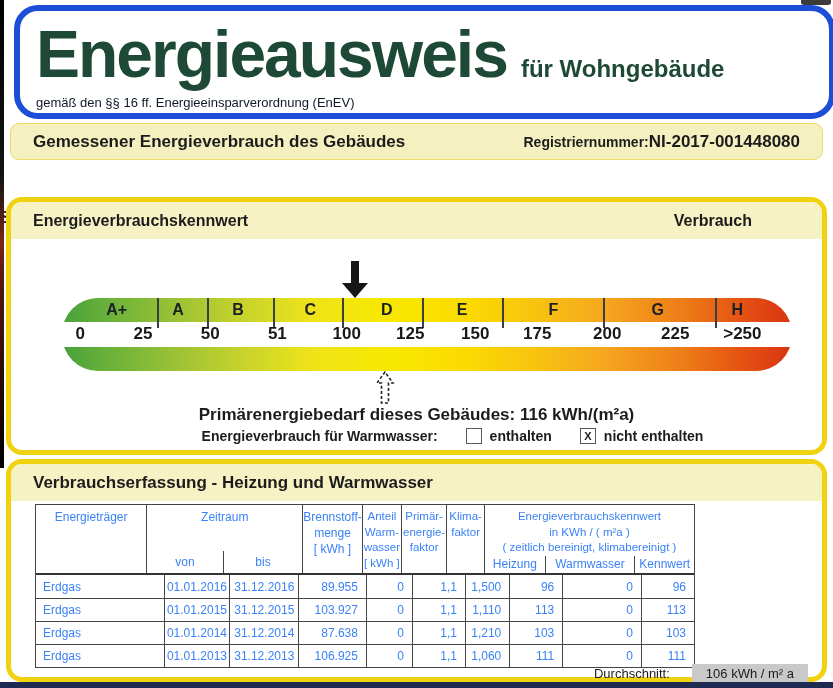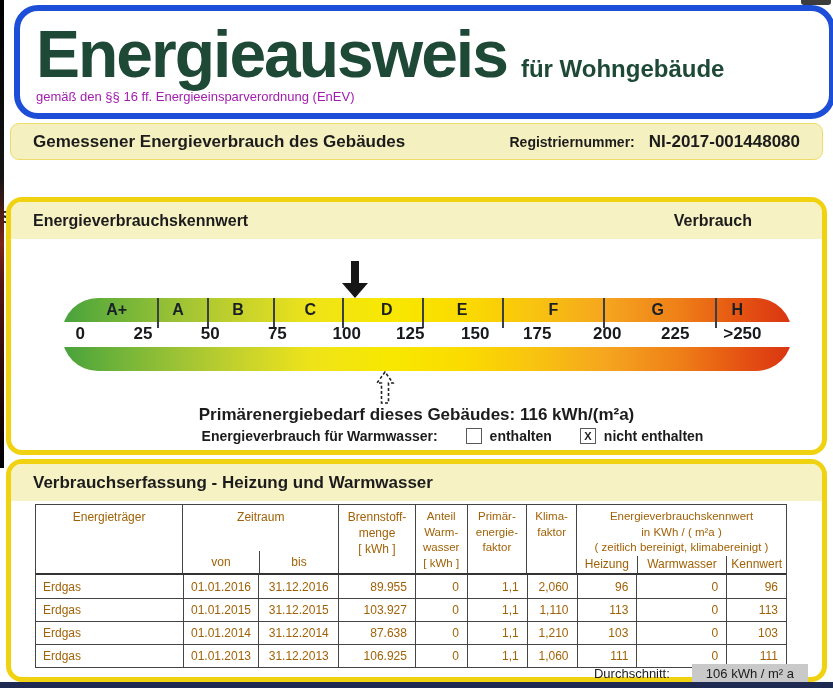--- a/index.html
+++ b/index.html
@@ -12,28 +12,28 @@
     background:linear-gradient(#000 0%,#141414 38%,#7c2418 52%,#561511 60%,#000 100%);z-index:40;}
   .edge-bottom{position:absolute;left:0;bottom:0;width:100%;height:6px;background:#1e2a52;z-index:40;}
   .edge-topright{position:absolute;right:2px;top:0;width:30px;height:5px;background:#3c3c3c;z-index:40;border-radius:0 0 3px 3px;}
 
   
   .header-box{position:absolute;left:14px;top:5px;width:821px;height:114px;box-sizing:border-box;
     border:6px solid #1d4ed8;border-radius:24px;background:#fff;padding:10px 0 0 16px;}
   .title-row{display:flex;align-items:baseline;}
   .main-title{font-size:66px;font-weight:bold;color:#1d4936;letter-spacing:-2px;line-height:1.0;}
   .sub-title{font-size:24px;font-weight:bold;color:#1d4936;margin-left:14px;}
-  .law-line{font-size:13px;color:#a21caf;margin-top:2px;}
+  .law-line{font-size:13px;color:#0f172a;margin-top:8px;}
 
   
   .measured-band{position:absolute;left:10px;top:123px;width:813px;height:37px;box-sizing:border-box;
     background:#f5f0bf;border:1px solid #ecdc6a;border-radius:9px;
     display:flex;align-items:center;justify-content:space-between;padding:0 22px 0 22px;}
   .measured-label{font-size:17px;font-weight:bold;}
-  .reg-group{display:flex;align-items:baseline;gap:14px;}
+  .reg-group{display:flex;align-items:baseline;gap:0;}
   .reg-label{font-size:14px;font-weight:bold;}
   .reg-value{font-size:17px;font-weight:bold;}
 
   .address-line{position:absolute;left:0;top:170px;width:100%;
     font-size:16px;font-weight:bold;margin-top:39px;}
 
   
   .sec{position:absolute;left:6px;width:821px;box-sizing:border-box;background:#fff;
     border:5px solid #f0d211;border-radius:16px;}
   .sec-head{height:37px;background:#f7f2c4;display:flex;align-items:center;
@@ -63,22 +63,22 @@
   .ww-row{position:absolute;left:0;top:189px;width:100%;display:flex;justify-content:center;
     align-items:center;gap:28px;font-size:14px;font-weight:bold;padding-left:36px;}
   .cb-group{display:flex;align-items:center;gap:8px;}
   .cbox{width:14px;height:14px;border:1.5px solid #5a5a5a;background:#fff;display:flex;
     align-items:center;justify-content:center;font-size:11px;font-weight:bold;color:#222;line-height:1;}
 
   
   .verbrauch-box{top:459px;height:223px;}
   .v-content{position:relative;height:175px;}
 
-  .vtable{position:absolute;left:24px;top:3px;width:752px;border:1px solid #444;box-sizing:border-box;
-    font-size:12px;color:#a16207;}
+  .vtable{position:absolute;left:24px;top:3px;width:660px;border:1px solid #444;box-sizing:border-box;
+    font-size:12px;color:#3b82f6;}
   .vhead{display:flex;height:70px;border-bottom:2px solid #333;box-sizing:border-box;}
   .hc{box-sizing:border-box;border-left:1px solid #444;text-align:center;padding-top:4px;
     white-space:pre-line;line-height:1.35;}
   .hc:first-child{border-left:none;}
   .hgroup{padding:0;display:flex;flex-direction:column;}
   .hg-title{flex:1;padding-top:4px;white-space:pre-line;line-height:1.35;}
   .hg-split{display:flex;height:22px;}
   .hg-split > div{box-sizing:border-box;display:flex;align-items:center;justify-content:center;}
   .hg-split > div + div{border-left:1px solid #444;}
   .hsmall{font-size:11.5px;}
@@ -149,21 +149,21 @@
       <span class="slet" style="left:24.1%">B</span>
       <span class="slet" style="left:34%">C</span>
       <span class="slet" style="left:44.5%">D</span>
       <span class="slet" style="left:54.8%">E</span>
       <span class="slet" style="left:67.3%">F</span>
       <span class="slet" style="left:81.6%">G</span>
       <span class="slet" style="left:92.5%">H</span>
       <span class="snum" style="left:2.5%">0</span>
       <span class="snum" style="left:11.1%">25</span>
       <span class="snum" style="left:20.3%">50</span>
-      <span class="snum" style="left:29.5%">75</span>
+      <span class="snum" style="left:29.5%">51</span>
       <span class="snum" style="left:39%">100</span>
       <span class="snum" style="left:47.7%">125</span>
       <span class="snum" style="left:56.6%">150</span>
       <span class="snum" style="left:65.1%">175</span>
       <span class="snum" style="left:74.7%">200</span>
       <span class="snum" style="left:84%">225</span>
       <span class="snum" style="left:93.2%">&gt;250</span>
     </div>
 
     <svg class="dashed-arrow" viewBox="0 0 22 33">
@@ -225,21 +225,21 @@
         </div>
       </div>
 
       <div class="trow" style="border-top:none;">
         <div class="tc w1 al">Erdgas</div>
         <div class="tc w2 ac">01.01.2016</div>
         <div class="tc w3 ac">31.12.2016</div>
         <div class="tc w4 ar">89.955</div>
         <div class="tc w5 ar">0</div>
         <div class="tc w6 ar">1,1</div>
-        <div class="tc w7 ar">2,060</div>
+        <div class="tc w7 ar">1,500</div>
         <div class="tc w8 ar">96</div>
         <div class="tc w9 ar">0</div>
         <div class="tc w10 ar">96</div>
       </div>
       <div class="trow">
         <div class="tc w1 al">Erdgas</div>
         <div class="tc w2 ac">01.01.2015</div>
         <div class="tc w3 ac">31.12.2015</div>
         <div class="tc w4 ar">103.927</div>
         <div class="tc w5 ar">0</div>

